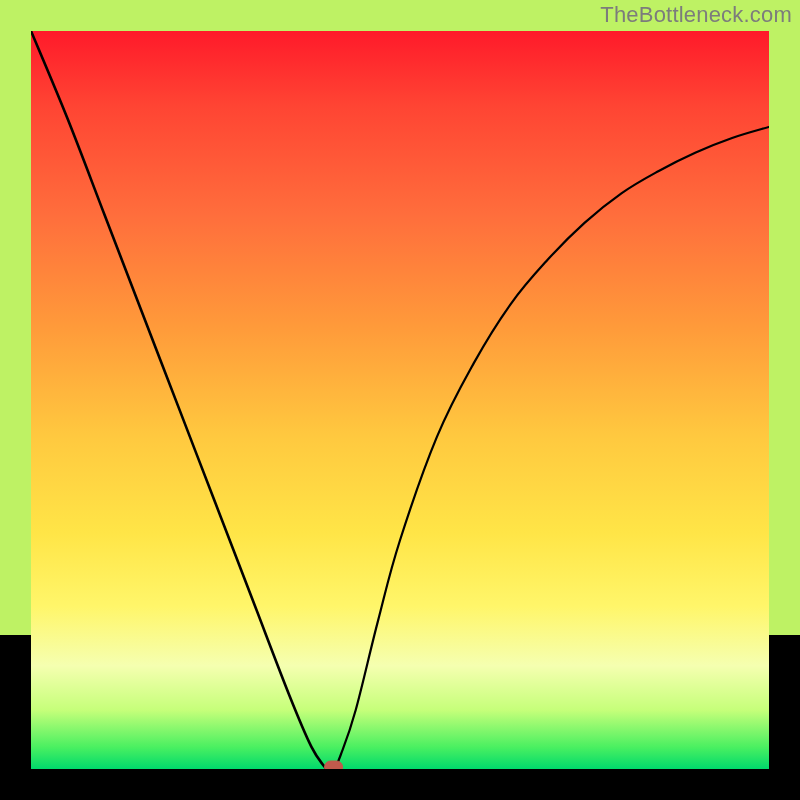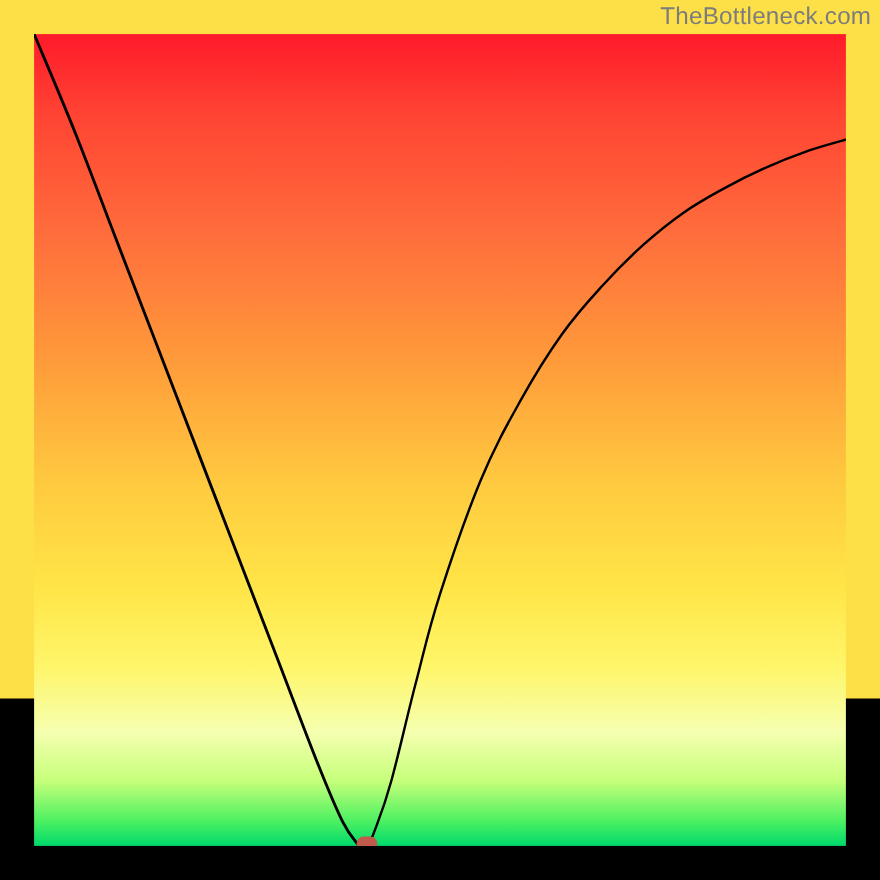--- a/index.html
+++ b/index.html
@@ -8,21 +8,21 @@
     width: 800px;
     height: 800px;
     overflow: hidden;
     background: #000;
     font-family: Arial, Helvetica, sans-serif;
   }
   .frame {
     position: relative;
     width: 800px;
     height: 635px;
-    background: #fde047;
+    background: #bef264;
   }
   .watermark {
     position: absolute;
     top: 2px;
     right: 8px;
     color: #7c7c7c;
     font-size: 22px;
     letter-spacing: 0.2px;
     font-weight: 400;
     z-index: 10;

